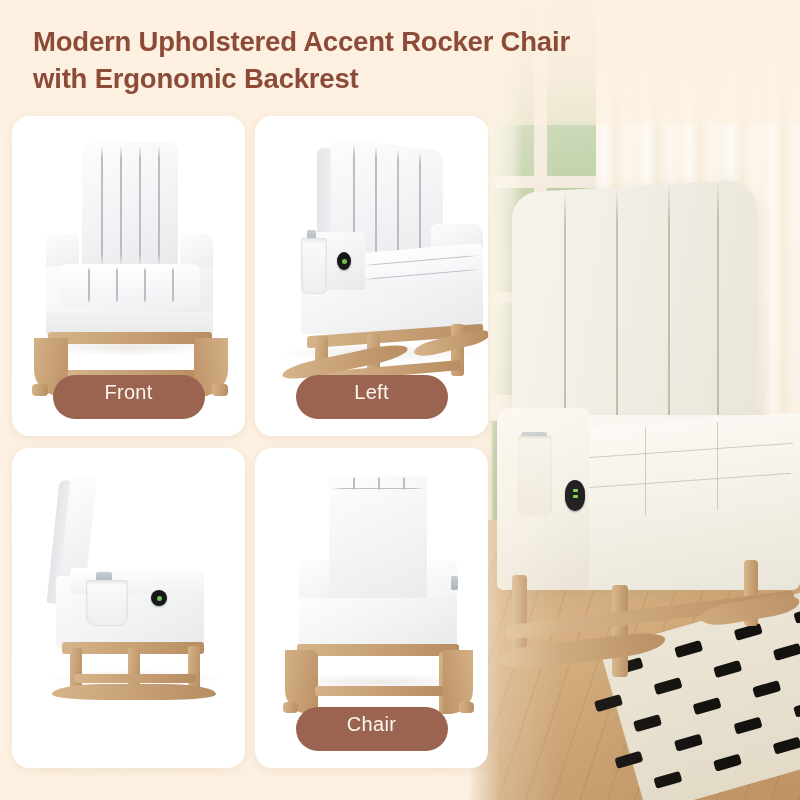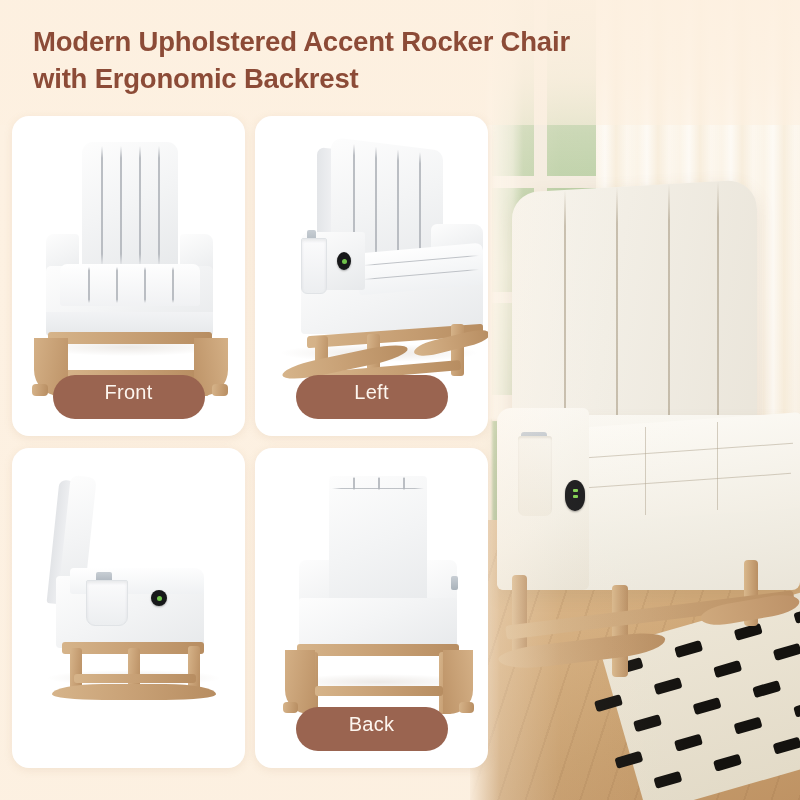--- a/index.html
+++ b/index.html
@@ -496,17 +496,17 @@
           <div class="wood" style="left:42px; top:196px; width:162px; height:12px; border-radius:3px;"></div>
           <div class="wood" style="left:50px; top:204px; width:13px; height:62px; border-radius:3px;"></div>
           <div class="wood" style="left:184px; top:204px; width:13px; height:62px; border-radius:3px;"></div>
           <div class="wood" style="left:60px; top:238px; width:128px; height:10px; border-radius:3px;"></div>
           <div class="wood" style="left:30px; top:202px; width:30px; height:64px; border-radius:0 0 0 24px; background:linear-gradient(100deg,#d4b086,#bd9367);"></div>
           <div class="wood" style="left:188px; top:202px; width:30px; height:64px; border-radius:0 0 24px 0; background:linear-gradient(260deg,#d4b086,#bd9367);"></div>
           <div class="wood" style="left:28px; top:254px; width:15px; height:11px; border-radius:4px;"></div>
           <div class="wood" style="left:204px; top:254px; width:15px; height:11px; border-radius:4px;"></div>
         </div>
       </div>
-      <div class="badge">Back</div>
+      <div class="badge">Chair</div>
     </div>
 
   </div>
 </div>
 
 </body></html>

